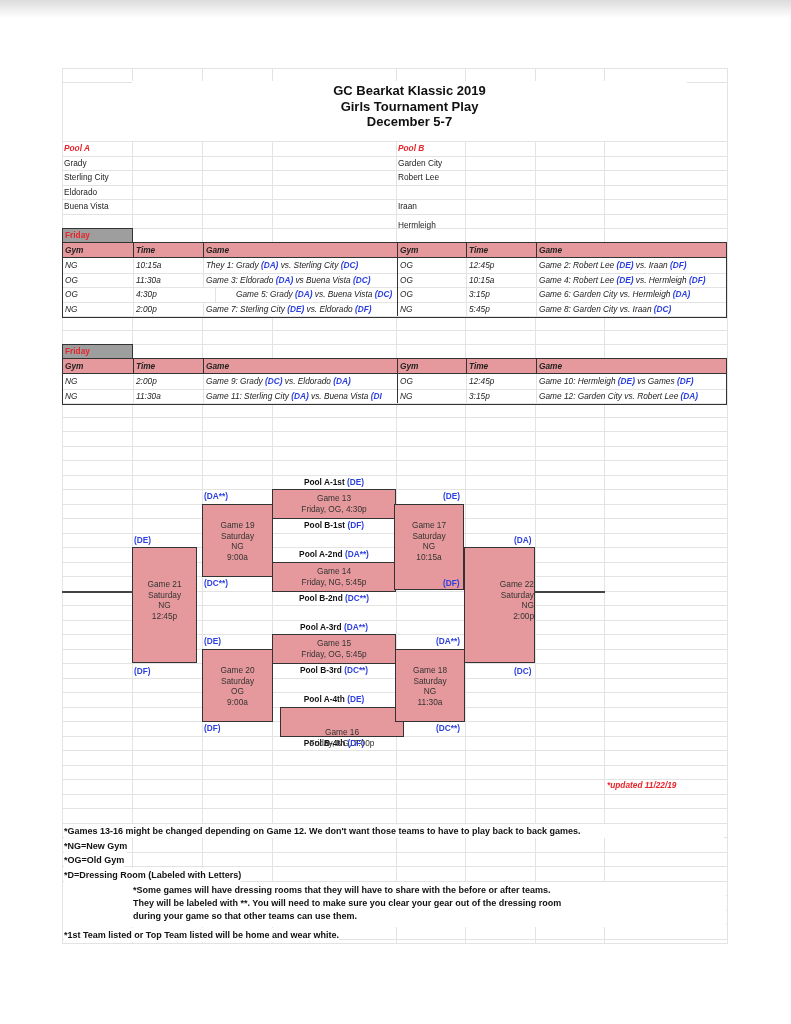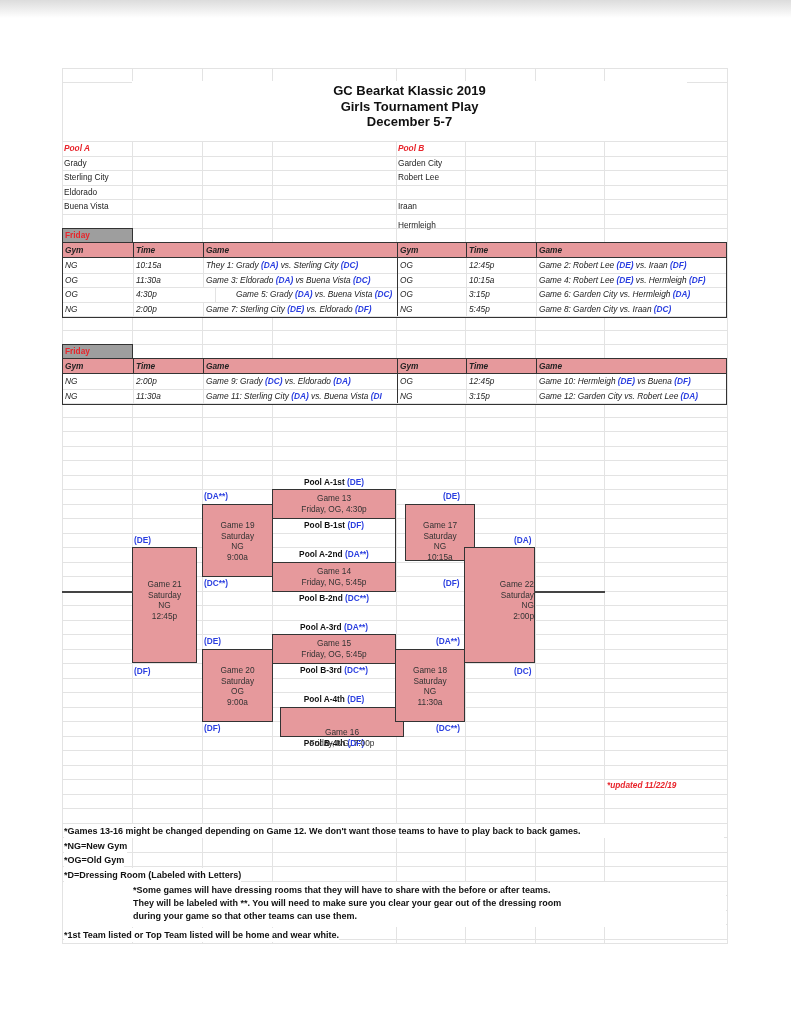--- a/index.html
+++ b/index.html
@@ -181,21 +181,21 @@
         <div class="tc vsep-b" style="border-left-color: rgb(51, 51, 51); left: 334px; width: 69px;">Gym</div>
         <div class="tc vsep" style="border-left-color: rgb(51, 51, 51); left: 403px; width: 70px;">Time</div>
         <div class="tc vsep" style="border-left-color: rgb(51, 51, 51); left: 473px; width: 190px;">Game</div>
       </div>
       <div class="trow" style="top: 15px;">
         <div class="tc" style="left: 0px; width: 70px;">NG</div>
         <div class="tc vsep" style="left: 70px; width: 70px;">2:00p</div>
         <div class="tc vsep" style="left: 140px; width: 194px;"><span>Game 9: Grady </span><span class="dr">(DC)</span><span> vs. Eldorado </span><span class="dr">(DA)</span></div>
         <div class="tc vsep-b" style="left: 334px; width: 69px;">OG</div>
         <div class="tc vsep" style="left: 403px; width: 70px;">12:45p</div>
-        <div class="tc vsep" style="left: 473px; width: 190px;"><span>Game 10: Hermleigh </span><span class="dr">(DE)</span><span> vs Buena </span><span class="dr">(DF)</span></div>
+        <div class="tc vsep" style="left: 473px; width: 190px;"><span>Game 10: Hermleigh </span><span class="dr">(DE)</span><span> vs Games </span><span class="dr">(DF)</span></div>
       </div>
       <div class="trow" style="top: 29.5px;">
         <div class="tc" style="left: 0px; width: 70px;">NG</div>
         <div class="tc vsep" style="left: 70px; width: 70px;">11:30a</div>
         <div class="tc vsep" style="left: 140px; width: 194px;"><span>Game 11: Sterling City </span><span class="dr">(DA)</span><span> vs. Buena Vista </span><span class="dr">(DI</span></div>
         <div class="tc vsep-b" style="left: 334px; width: 69px;">NG</div>
         <div class="tc vsep" style="left: 403px; width: 70px;">3:15p</div>
         <div class="tc vsep" style="left: 473px; width: 190px;"><span>Game 12: Garden City vs. Robert Lee </span><span class="dr">(DA)</span><span></span><span class="dr"></span></div>
       </div>
     </div>
@@ -228,21 +228,21 @@
     <div>Game 16</div>
     <div>Friday, NG, 7:00p</div>
   </div>
 
   <div class="box" style="left:140px;top:436px;width:71px;height:73px;padding-top:15px;">
     <div>Game 19</div>
     <div>Saturday</div>
     <div>NG</div>
     <div>9:00a</div>
   </div>
-  <div class="box" style="left:343px;top:436px;width:70px;height:57px;padding-top:15px;">
+  <div class="box" style="left:332px;top:436px;width:70px;height:86px;padding-top:15px;">
     <div>Game 17</div>
     <div>Saturday</div>
     <div>NG</div>
     <div>10:15a</div>
   </div>
   <div class="box" style="left:140px;top:581px;width:71px;height:73px;padding-top:15px;">
     <div>Game 20</div>
     <div>Saturday</div>
     <div>OG</div>
     <div>9:00a</div>

